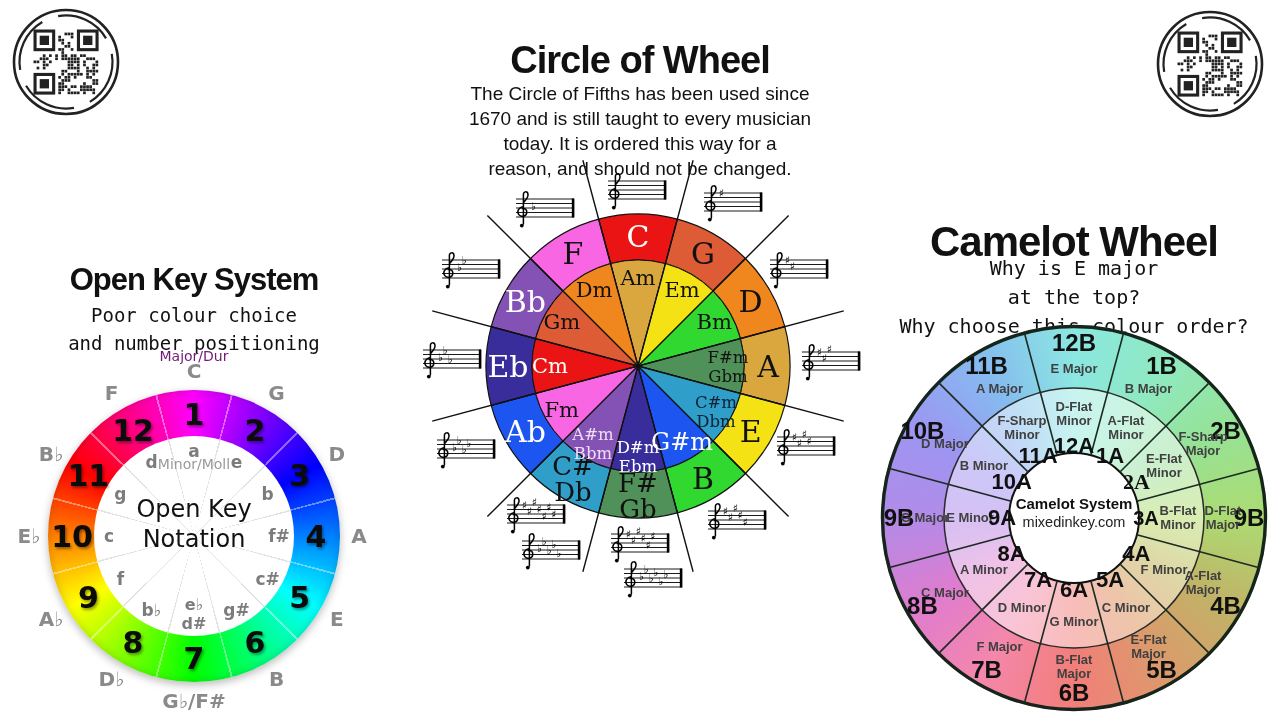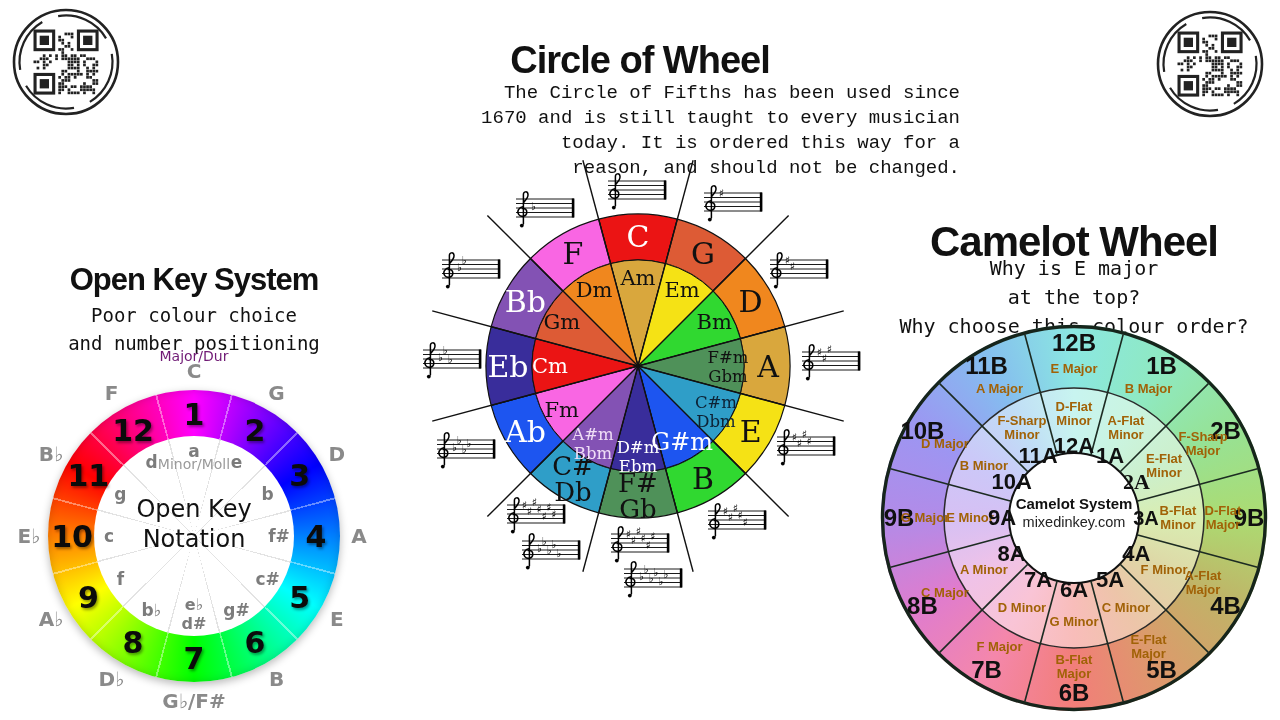--- a/index.html
+++ b/index.html
@@ -2,22 +2,22 @@
 <html><head>
 <meta charset="utf-8">
 <style>
   html,body{margin:0;padding:0;background:#fff;}
   .canvas{position:relative;width:1280px;height:720px;background:#fff;overflow:hidden;
           font-family:"DejaVu Sans",sans-serif;color:#111;}
   .preline{white-space:pre-line;}
   
   .main-title{position:absolute;left:320px;top:14px;width:640px;text-align:center;
     font-family:"Liberation Sans",sans-serif;font-weight:800;font-size:38px;letter-spacing:-1px;}
-  .main-desc{position:absolute;left:320px;top:62px;width:640px;text-align:right;
-    font-family:Liberation Mono, monospace;font-size:19px;line-height:25px;}
+  .main-desc{position:absolute;left:320px;top:62px;width:640px;text-align:center;
+    font-family:Liberation Sans, sans-serif;font-size:19px;line-height:25px;}
   .ok-title{position:absolute;left:0;top:236px;width:388px;text-align:center;
     font-family:"Liberation Sans",sans-serif;font-weight:800;font-size:31px;letter-spacing:-1px;}
   .ok-sub{position:absolute;left:0;top:282px;width:388px;text-align:center;
     font-family:"DejaVu Sans Mono",monospace;font-size:19px;line-height:28px;}
   .cam-title{position:absolute;left:876px;top:183px;width:396px;text-align:center;
     font-family:"Liberation Sans",sans-serif;font-weight:800;font-size:42px;letter-spacing:-1px;}
   .cam-sub{position:absolute;left:876px;top:234px;width:396px;text-align:center;
     font-family:"DejaVu Sans Mono",monospace;font-size:20px;line-height:29px;}
   
   .qr{position:absolute;width:112px;height:112px;}
@@ -56,21 +56,21 @@
     background:conic-gradient(from 0deg,#C8F4F0 0deg,#CAF4DF 30deg,#CCEFCB 60deg,#D9EDB2 90deg,
       #DED7A6 120deg,#EDC5A9 150deg,#F8BDBA 180deg,#F9C4D6 210deg,#EFC2E8 240deg,
       #D6C0F4 270deg,#CBC8F8 300deg,#C0DDF6 330deg,#C8F4F0 360deg);}
   .cam-hole{position:absolute;left:131px;top:131px;width:130px;height:130px;border-radius:50%;background:#fff;}
   .cam-center{position:absolute;left:131px;top:172px;width:130px;text-align:center;line-height:19px;}
   .cam-center .l1{font-weight:700;font-size:15px;font-family:"Liberation Sans",sans-serif;}
   .cam-center .l2{font-size:14.5px;font-family:"Liberation Sans",sans-serif;color:#222;}
   .cam-code{position:absolute;transform:translate(-50%,-50%);font-family:"Liberation Sans",sans-serif;
     font-weight:700;color:#101010;white-space:nowrap;}
   .cam-key{position:absolute;transform:translate(-50%,-50%);font-family:"Liberation Sans",sans-serif;
-    font-weight:600;font-size:13px;line-height:14px;color:#a16207;text-align:center;}
+    font-weight:600;font-size:13px;line-height:14px;color:#404040;text-align:center;}
   .cam-ovl{position:absolute;left:0;top:0;}
 </style>
 </head>
 <body>
 
 <div class="canvas">
 
   <div class="qr" id="qr-left"><svg width="112" height="112" viewBox="0 0 112 112">
         <circle cx="56" cy="56" r="52" fill="none" stroke="#222" stroke-width="2.6"></circle>
         <circle cx="56" cy="56" r="46.5" fill="none" stroke="#222" stroke-width="2.2" stroke-dasharray="56 17" transform="rotate(-10 56 56)"></circle>

